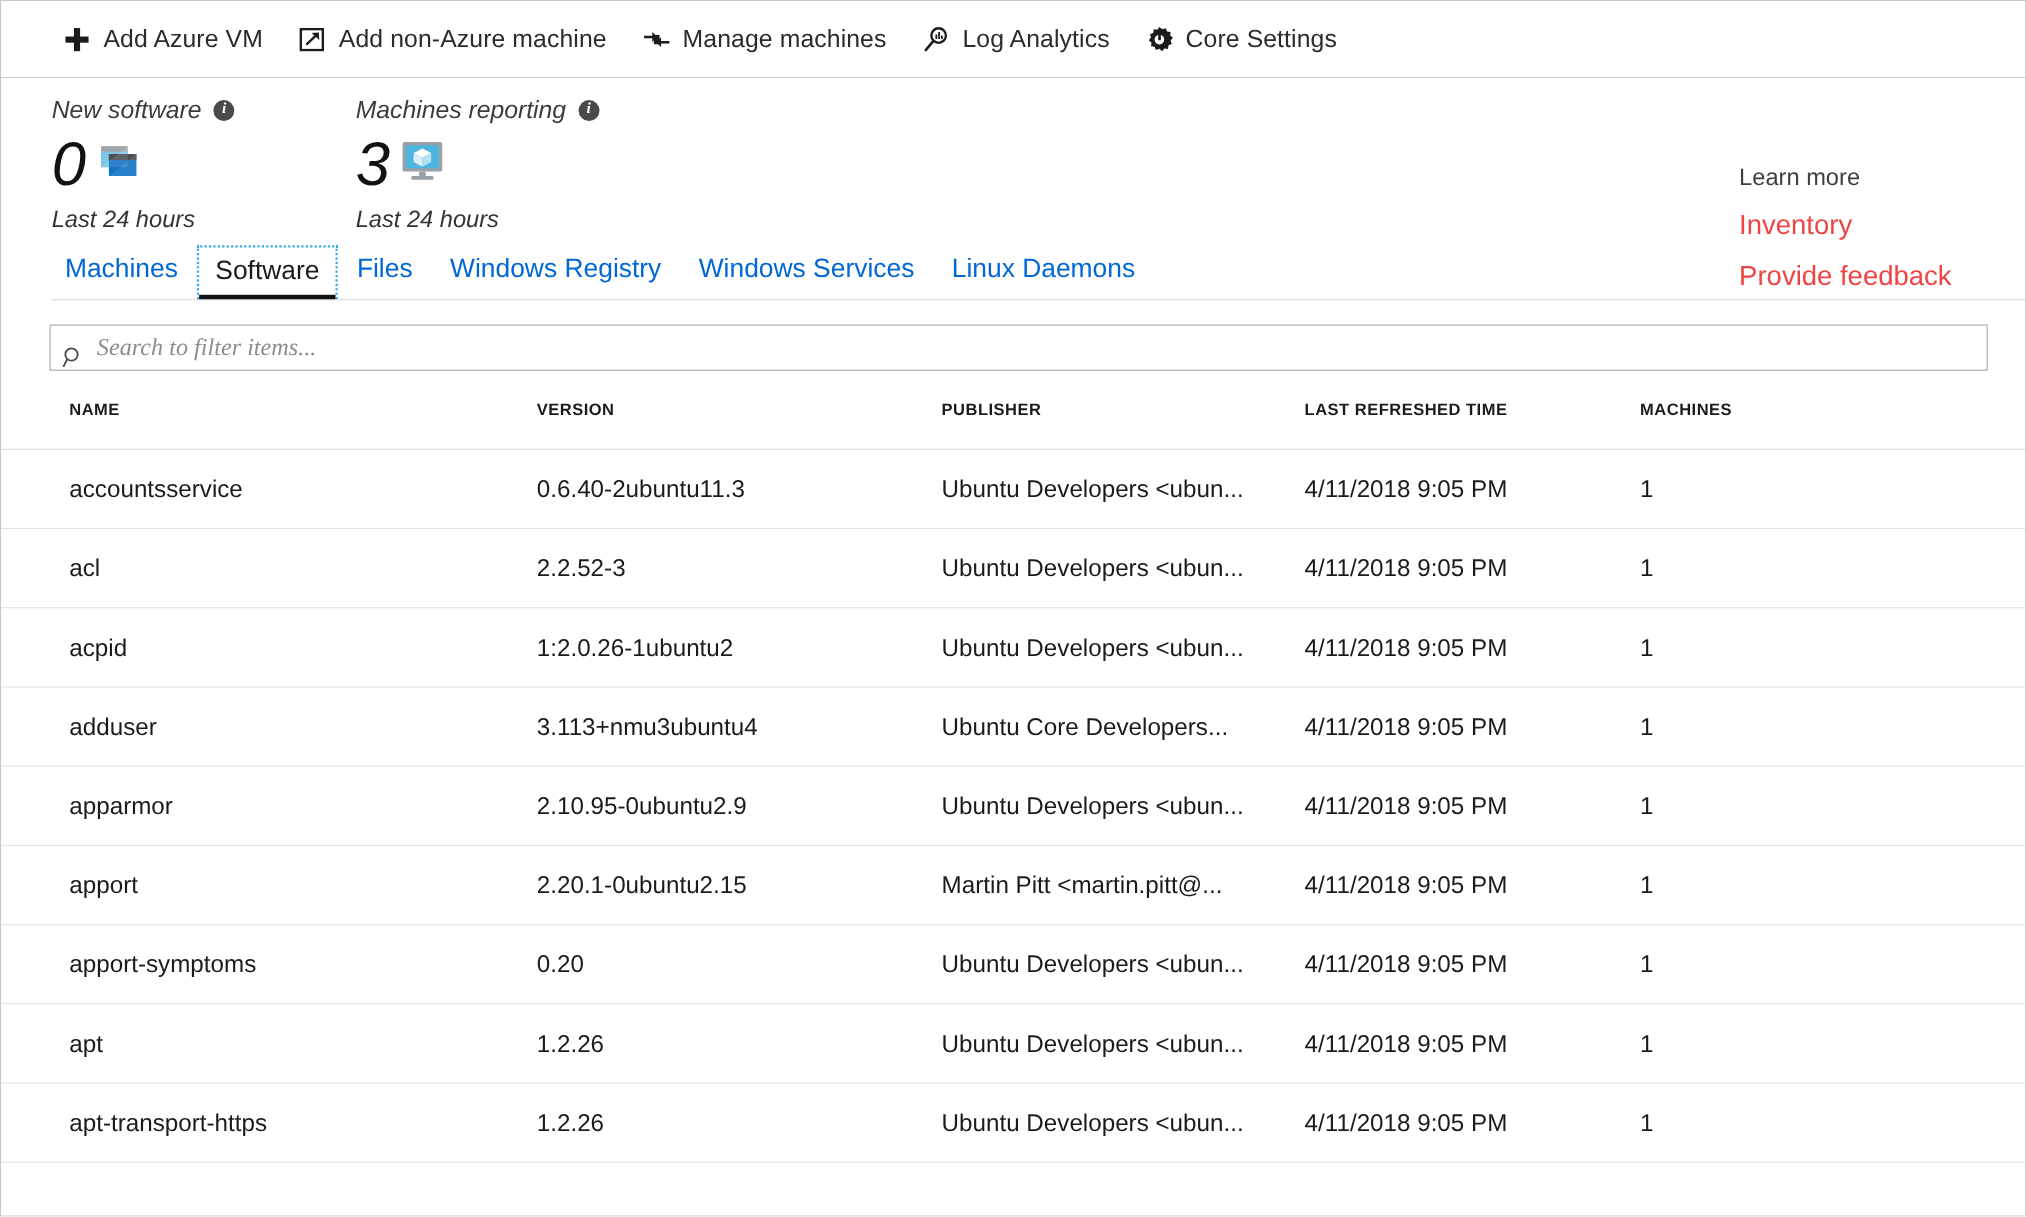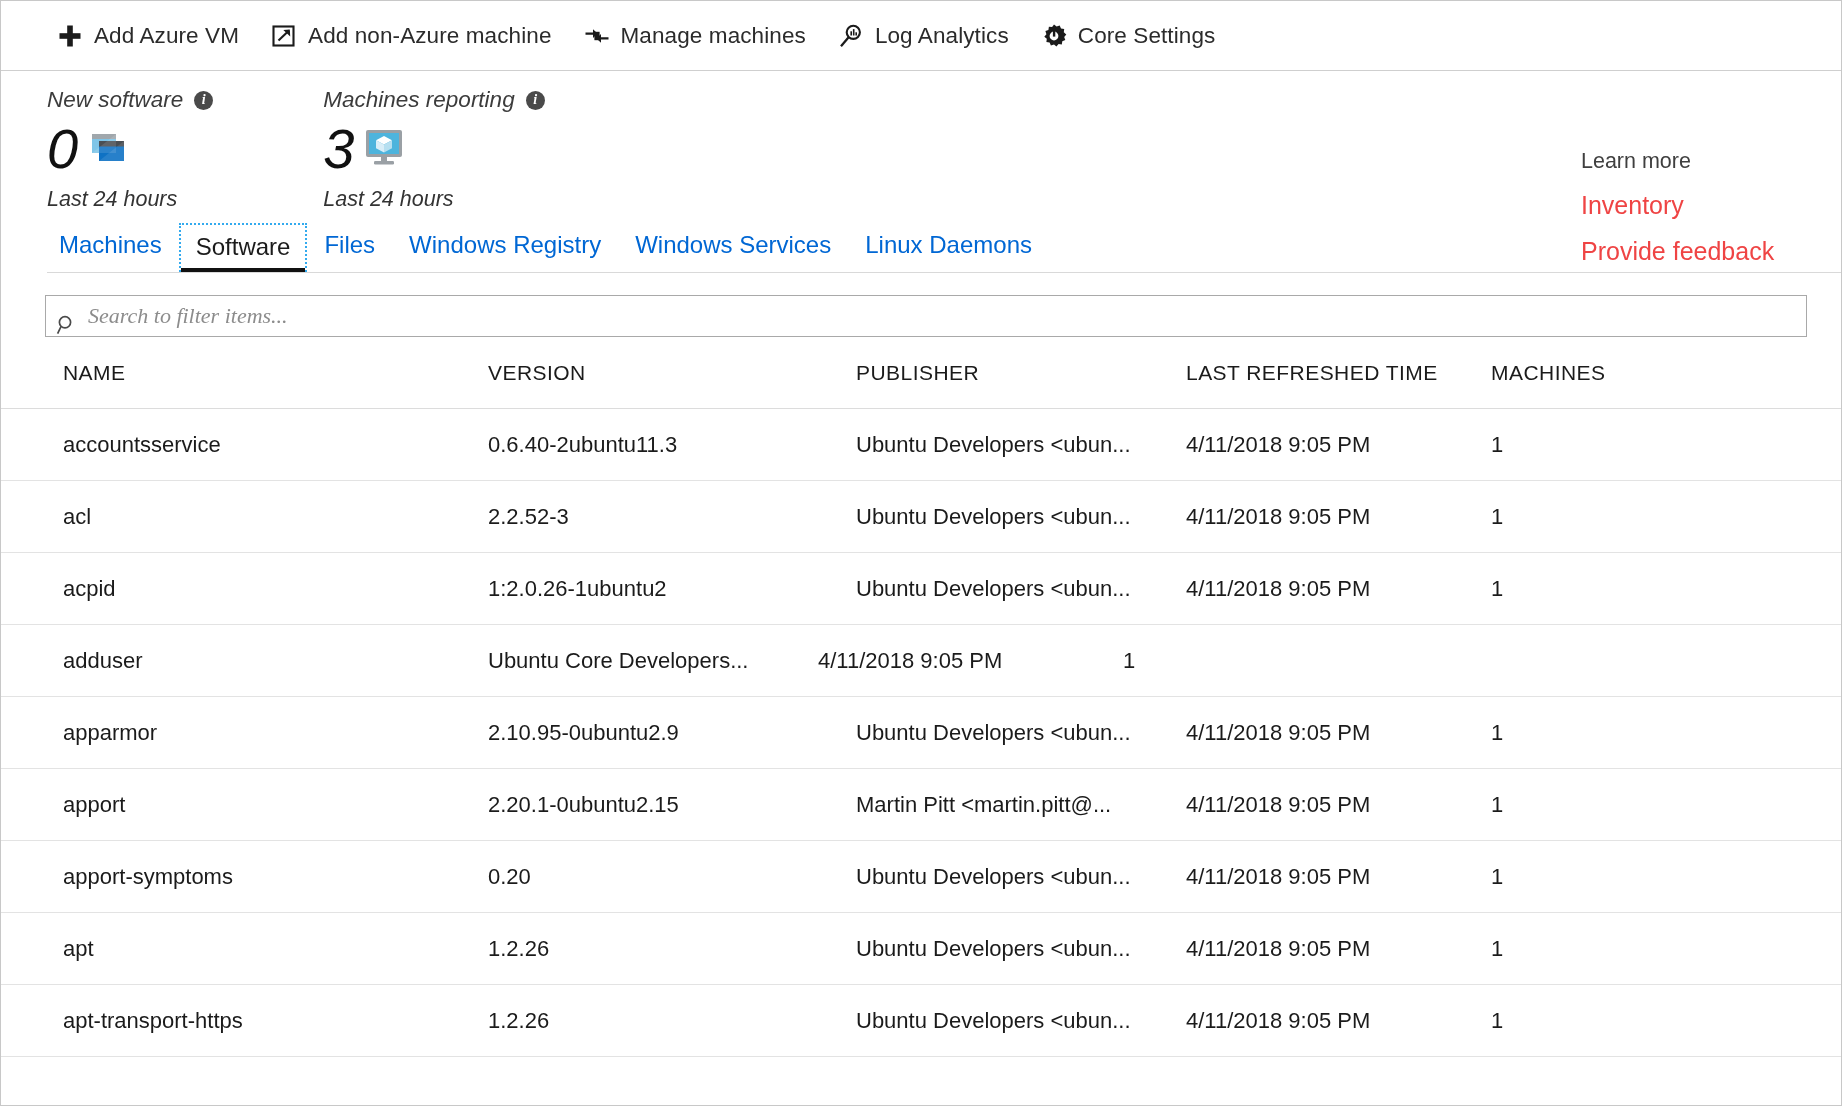--- a/index.html
+++ b/index.html
@@ -205,22 +205,22 @@
     align-items: center;
     padding-left: 62px;
     box-sizing: border-box;
     border-bottom: 1px solid #e3e3e3;
   }
   .ghead {
     height: 72px;
     border-bottom: 1px solid #dcdcdc;
   }
   .ghead .cell {
-    font-size: 21px;
-    font-weight: normal;
+    font-size: 15px;
+    font-weight: bold;
     color: #1b1b1b;
     letter-spacing: .45px;
   }
   .gbody .grow { height: 72px; }
   .gbody .cell {
     font-size: 22px;
     color: #1b1b1b;
     white-space: nowrap;
     overflow: hidden;
     text-overflow: clip;
@@ -398,20 +398,21 @@
       </div>
       <div class="grow">
         <div class="cell c-name">acpid</div>
         <div class="cell c-ver">1:2.0.26-1ubuntu2</div>
         <div class="cell c-pub">Ubuntu Developers &lt;ubun...</div>
         <div class="cell c-time">4/11/2018 9:05 PM</div>
         <div class="cell c-mach">1</div>
       </div>
       <div class="grow">
         <div class="cell c-name">adduser</div>
+        <div class="cell c-ver">3.113+nmu3ubuntu4</div>
         <div class="cell c-pub">Ubuntu Core Developers...</div>
         <div class="cell c-time">4/11/2018 9:05 PM</div>
         <div class="cell c-mach">1</div>
       </div>
       <div class="grow">
         <div class="cell c-name">apparmor</div>
         <div class="cell c-ver">2.10.95-0ubuntu2.9</div>
         <div class="cell c-pub">Ubuntu Developers &lt;ubun...</div>
         <div class="cell c-time">4/11/2018 9:05 PM</div>
         <div class="cell c-mach">1</div>

